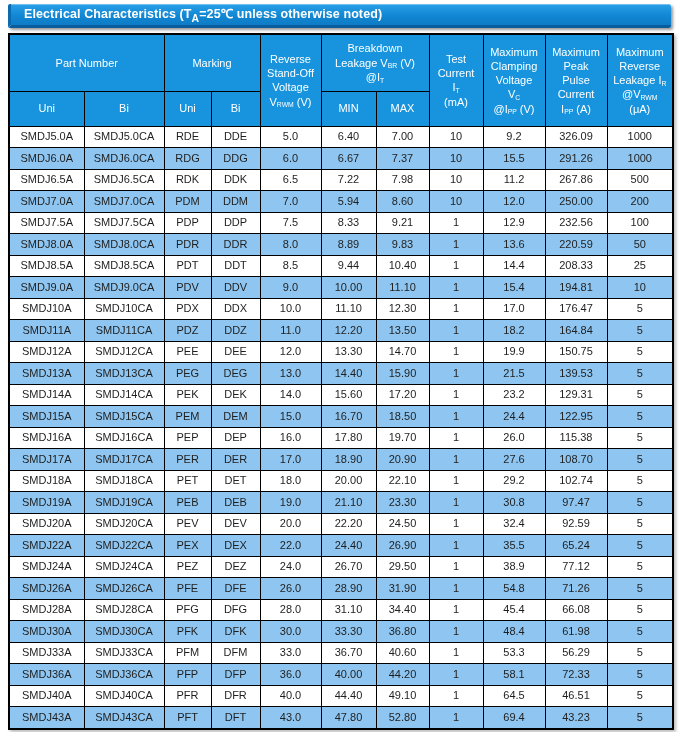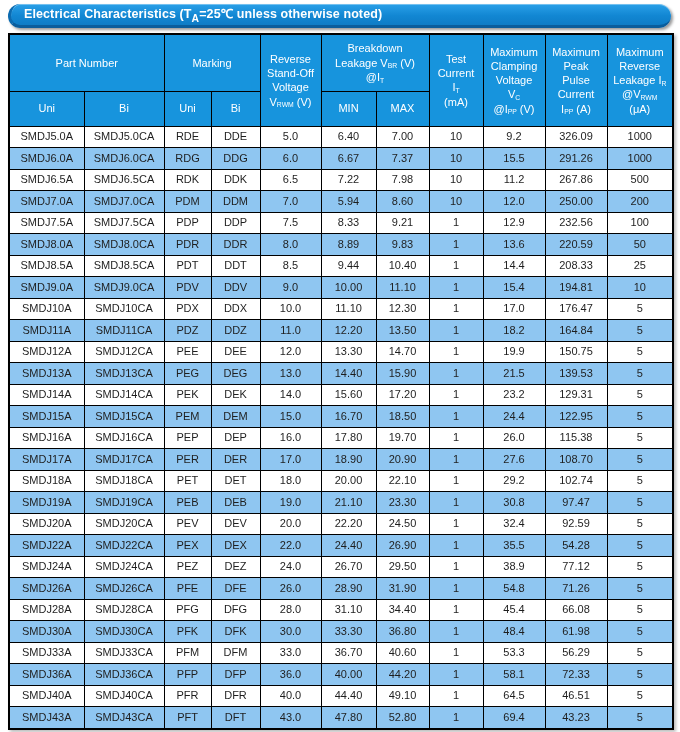--- a/index.html
+++ b/index.html
@@ -9,21 +9,21 @@
     -webkit-font-smoothing:antialiased;
   }
   .page{position:relative;width:680px;height:732px;background:#fff;overflow:hidden;}
 
   
   .title-bar{
     position:absolute;left:8px;top:4px;width:647px;height:21px;
     background:linear-gradient(180deg,#2aa0e8 0%,#1287d3 55%,#0e7cc6 100%);
     border-left:3px solid #0c6bb0;
     border-bottom:3px solid #0a5d9c;
-    border-radius:12px;
+    border-radius:2px;
     box-shadow:2px 2px 3px #9a9a9a, inset 0 1px 0 rgba(255,255,255,0.35);
     color:#ffffff;font-weight:bold;font-size:12.5px;
     display:flex;align-items:center;padding-left:13px;
     letter-spacing:0.1px;
   }
 
   
   table.ec{
     position:absolute;left:8px;top:33px;
     width:664px;height:697px;
@@ -346,21 +346,21 @@
         <tr class="alt">
           <td>SMDJ22A</td>
           <td>SMDJ22CA</td>
           <td>PEX</td>
           <td>DEX</td>
           <td>22.0</td>
           <td>24.40</td>
           <td>26.90</td>
           <td>1</td>
           <td>35.5</td>
-          <td>54.28</td>
+          <td>65.24</td>
           <td>5</td>
         </tr>
         <tr>
           <td>SMDJ24A</td>
           <td>SMDJ24CA</td>
           <td>PEZ</td>
           <td>DEZ</td>
           <td>24.0</td>
           <td>26.70</td>
           <td>29.50</td>

